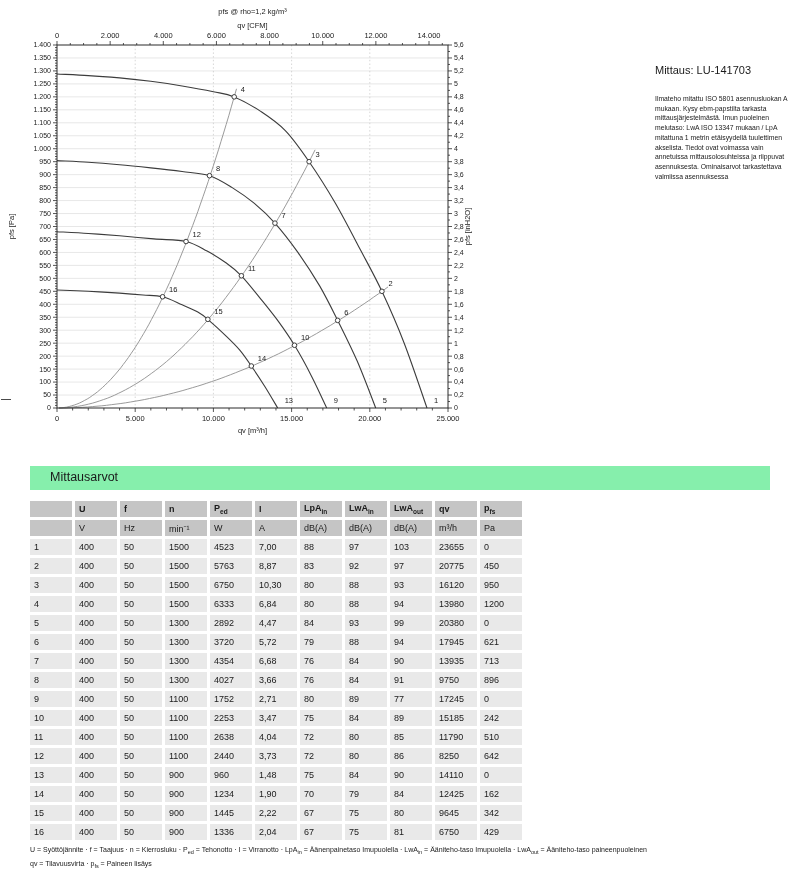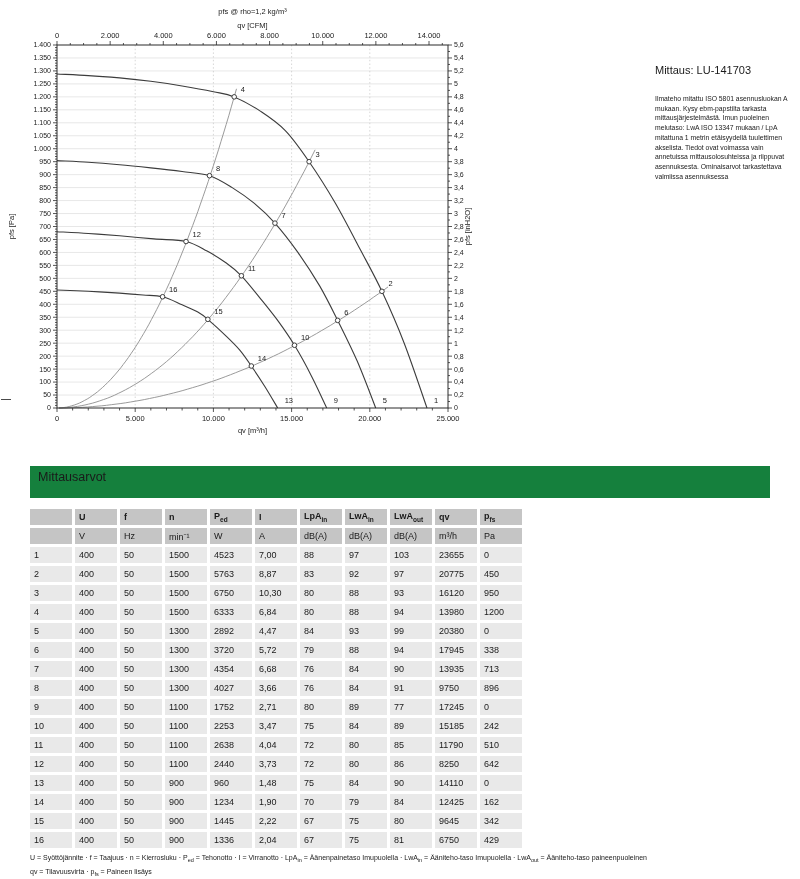--- a/index.html
+++ b/index.html
@@ -7,21 +7,21 @@
     width:800px;height:879px;position:relative;background:#fff;
     font-family:"Liberation Sans",sans-serif;color:#1a1a1a;overflow:hidden;
   }
   #chart-svg{position:absolute;left:0;top:0;}
   #chart-svg text{font-family:"Liberation Sans",sans-serif;fill:#1a1a1a;}
   .page-mark{position:absolute;left:1px;top:399px;width:10px;height:1px;background:#4a4a4a;}
   .side-note{position:absolute;left:655px;top:66px;width:142px;}
   .note-meas{font-size:11px;line-height:9px;}
   .note-body{font-size:6.8px;line-height:9.7px;margin:19px 0 0 0;}
   .measure{position:absolute;left:30px;top:466px;width:740px;}
-  .section-title{background:#15803d;height:32px;line-height:22px;padding-left:8px;font-size:12.5px;}
+  .section-title{background:#86efac;height:24px;line-height:22px;padding-left:20px;font-size:12.5px;}
   table{border-collapse:separate;border-spacing:3px;margin-top:8px;margin-left:-3px;table-layout:fixed;}
   th,td{height:16px;font-size:9px;padding:0 2px 0 4px;background:#e9e9e9;text-align:left;
         vertical-align:middle;white-space:nowrap;font-weight:normal;overflow:hidden;}
   thead th{background:#c5c5c5;font-weight:bold;}
   thead tr.units td{background:#c5c5c5;}
   td sub,th sub{font-size:6.5px;}
   .footnote{font-size:7px;line-height:8.5px;margin-top:3px;}
   .footnote:first-of-type{margin-top:8px;}
   .footnote sub{font-size:5.5px;}
 </style>
@@ -550,21 +550,21 @@
           <td>6</td>
           <td>400</td>
           <td>50</td>
           <td>1300</td>
           <td>3720</td>
           <td>5,72</td>
           <td>79</td>
           <td>88</td>
           <td>94</td>
           <td>17945</td>
-          <td>338</td>
+          <td>621</td>
         </tr>
         <tr>
           <td>7</td>
           <td>400</td>
           <td>50</td>
           <td>1300</td>
           <td>4354</td>
           <td>6,68</td>
           <td>76</td>
           <td>84</td>

